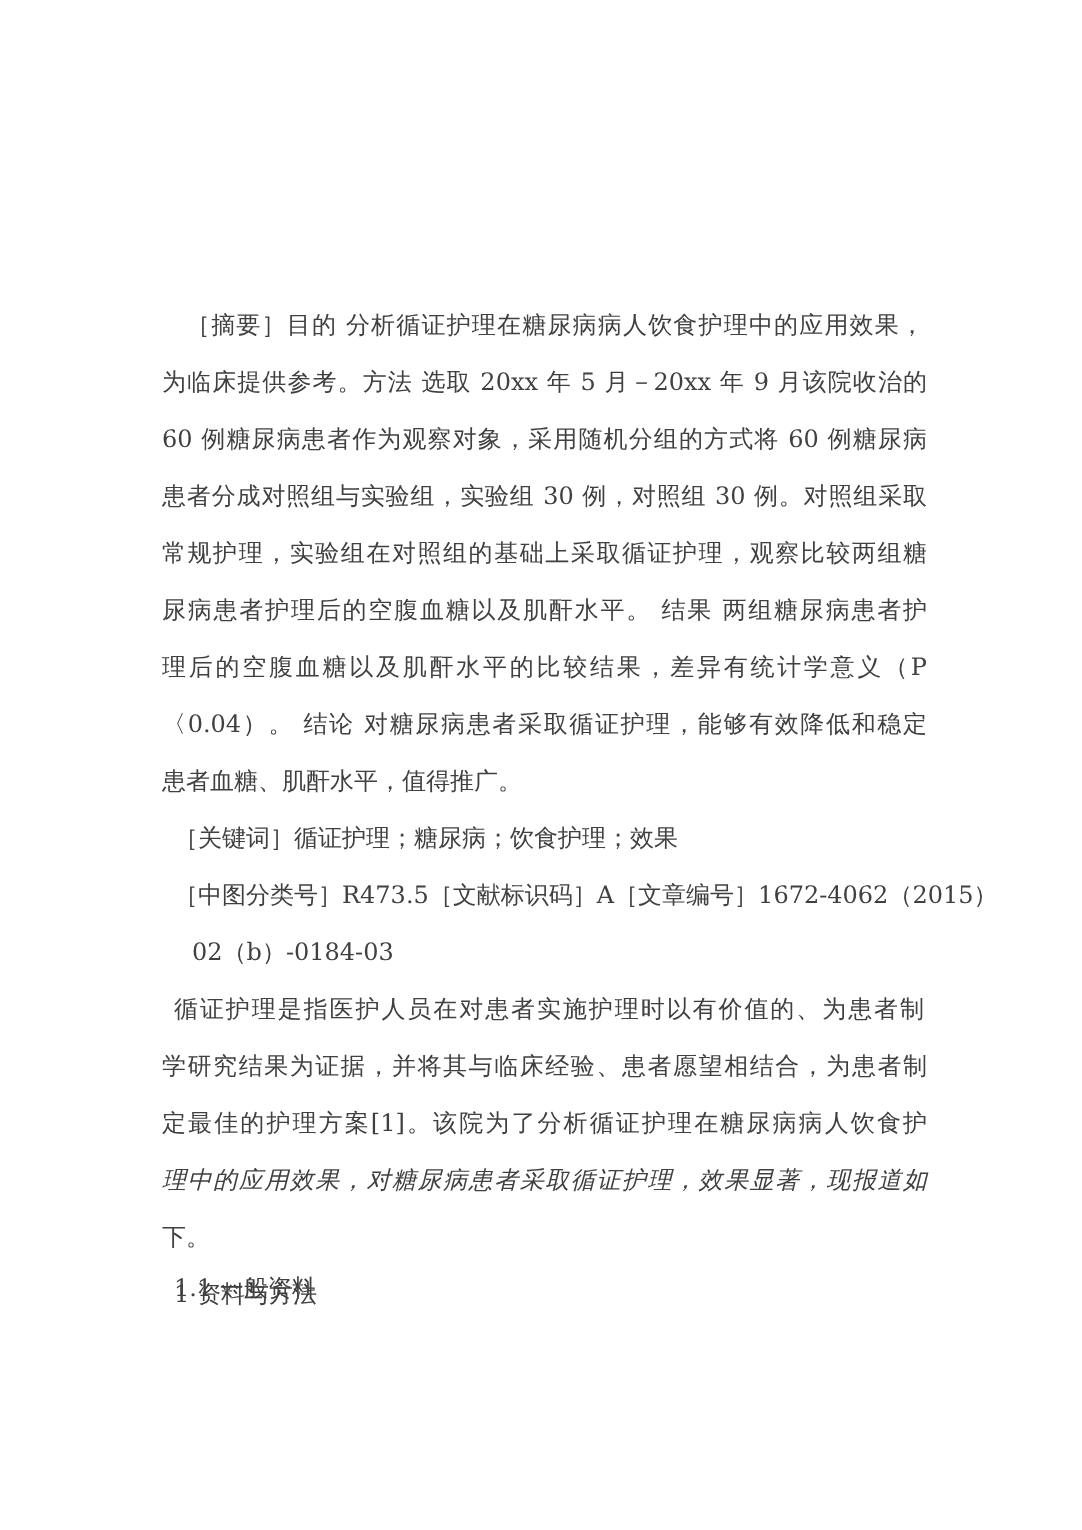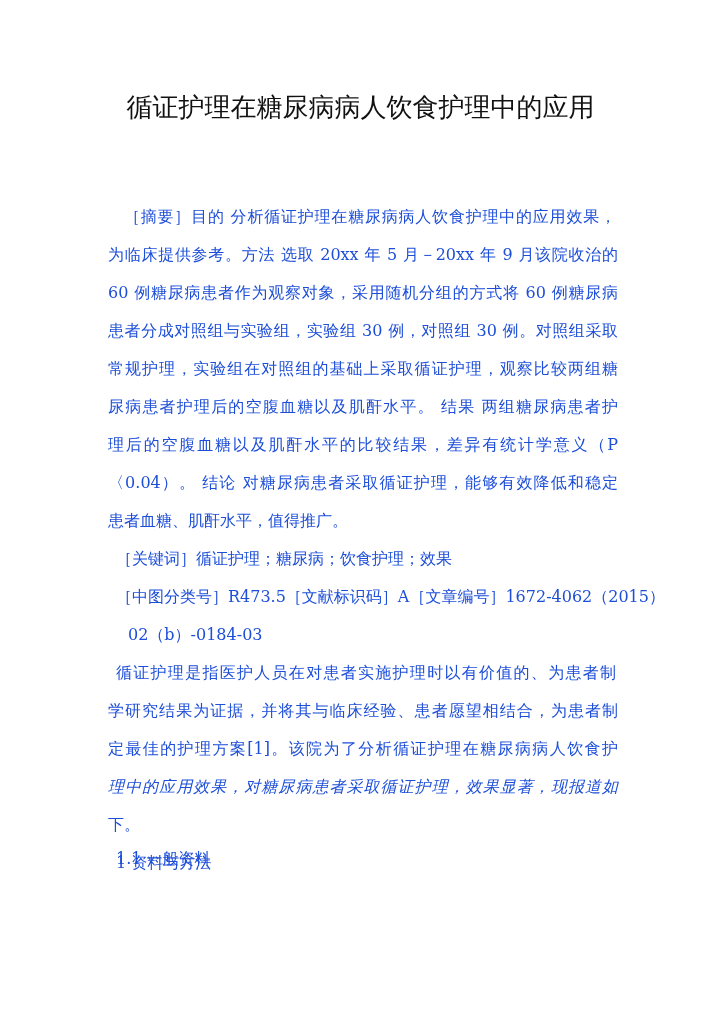--- a/index.html
+++ b/index.html
@@ -2,29 +2,28 @@
 <html><head>
 <meta charset="utf-8">
 <style>
   html, body { margin: 0; padding: 0; background: #ffffff; }
   body { width: 721px; height: 1020px; overflow: hidden; position: relative;
          font-family: "DejaVu Serif", "Liberation Serif", serif; color: #111; }
   .title { position: absolute; left: 0; width: 721px; text-align: center;
            font-size: 26px; line-height: 38px; color: #111; letter-spacing: 0px; }
   .title-line { display: block; white-space: nowrap; }
   .line { position: absolute; left: 108px; width: 510px; font-size: 16px;
-          line-height: 20px; white-space: nowrap; color: #1d4ed8; }
+          line-height: 20px; white-space: nowrap; color: #404040; }
   .justify { text-align: justify; text-align-last: justify; }
 </style>
 </head>
 <body>
 
 <div>
   <h1 class="title" style="top:88px;margin:0;font-weight:normal;">
-    <span class="title-line">循证护理在糖尿病病人饮食护理中的应用</span>
   </h1>
 
   <div>
     <div class="line justify" style="top:207px;left:124px;width:492px;">［摘要］目的 分析循证护理在糖尿病病人饮食护理中的应用效果，</div>
     <div class="line justify" style="top:245px;">为临床提供参考。方法 选取 20xx 年 5 月－20xx 年 9 月该院收治的</div>
     <div class="line justify" style="top:283px;">60 例糖尿病患者作为观察对象，采用随机分组的方式将 60 例糖尿病</div>
     <div class="line justify" style="top:321px;">患者分成对照组与实验组，实验组 30 例，对照组 30 例。对照组采取</div>
     <div class="line justify" style="top:359px;">常规护理，实验组在对照组的基础上采取循证护理，观察比较两组糖</div>
     <div class="line justify" style="top:397px;">尿病患者护理后的空腹血糖以及肌酐水平。 结果 两组糖尿病患者护</div>
     <div class="line justify" style="top:435px;">理后的空腹血糖以及肌酐水平的比较结果，差异有统计学意义（P</div>

